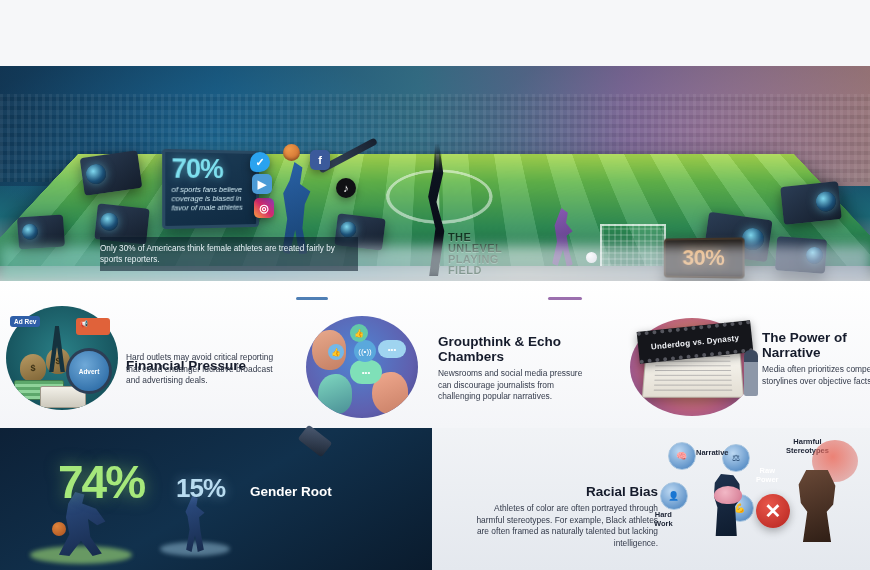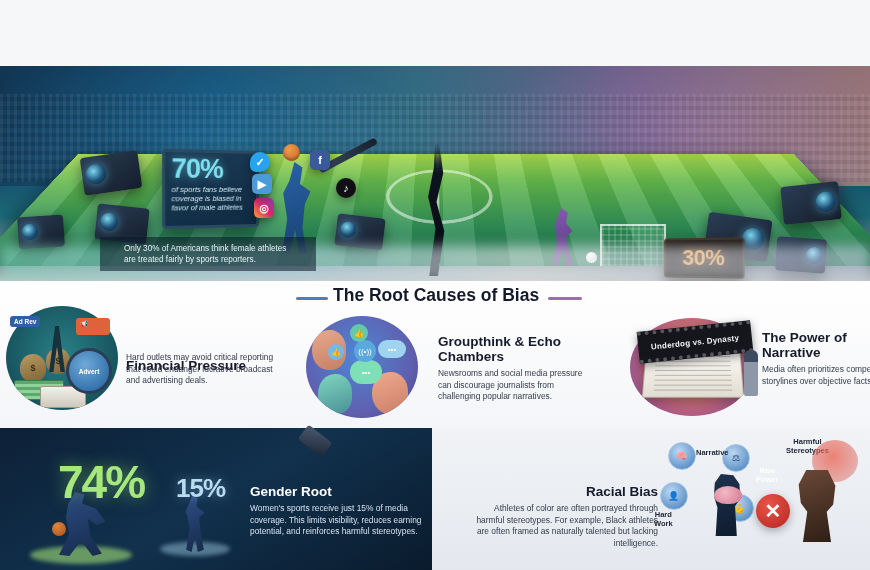--- a/index.html
+++ b/index.html
@@ -223,26 +223,26 @@
   }
   .s-twitter { left: 250px; top: 86px; background: #2aa3ef; border-radius: 50% 50% 50% 6px; }
   .s-facebook { left: 310px; top: 84px; background: #3b5a9b; }
   .s-tiktok  { left: 336px; top: 112px; background: #101014; border-radius: 50%; }
   .s-insta   { left: 254px; top: 132px; background: linear-gradient(45deg,#f9a03c,#d6296a,#8a3ab9); }
   .s-app     { left: 252px; top: 108px; background: #4b9bd6; }
   
   .hero-caption {
     position: absolute;
     left: 100px; top: 237px;
-    width: 216px;
+    width: 258px;
     font-size: 8.2px;
     line-height: 11px;
     color: #e8f2f6;
     background: rgba(8,22,38,.55);
-    padding: 6px 24px;
+    padding: 6px 0;
     box-sizing: border-box;
   }
   .glow-band {
     position: absolute; left: 0; top: 246px; width: 870px; height: 36px;
     background: linear-gradient(90deg,#8fe0c8 0%, #bfe6f5 30%, #ffffff 60%, #cfd6ea 100%);
     opacity: .55;
     filter: blur(6px);
   }
 
   
@@ -526,20 +526,24 @@
   <div class="hero">
     <div class="hero-sky"></div>
     <div class="stadium-stands"></div>
 
     <div class="pitch">
       <div class="pitch-stripes"></div>
       <div class="pitch-line-mid"></div>
       <div class="pitch-circle"></div>
     </div>
     <div class="crack"></div>
+    <div class="field-label" style="white-space:pre-line">THE
+UNLEVEL
+PLAYING
+FIELD</div>
 
     <div class="goal"></div>
 
     <div class="camera cam-left-1">
         <div class="cam-lens" style="left:4px;top:8px;width:20px;height:20px;"></div>
       </div>
     <div class="camera cam-left-2">
         <div class="cam-lens" style="left:4px;top:8px;width:18px;height:18px;"></div>
       </div>
     <div class="camera cam-left-3">
@@ -579,21 +583,20 @@
       <div class="scoreboard-pct">30%</div>
     </div>
   </div>
 
   <div class="glow-band"></div>
   <div class="hero-caption">Only 30% of Americans think female athletes are treated fairly by sports reporters.</div>
 
   <div class="sec-causes"></div>
 
   <div class="hline hline-left-causes"></div>
-  <div class="sec-heading heading-causes">The Root Causes of Bias</div>
   <div class="hline hline-right-causes"></div>
 
   <div class="icon-circle cluster-money">
     <div class="money-bag" style="left:14px;top:48px;width:26px;height:28px;">$</div>
     <div class="money-bag" style="left:40px;top:42px;width:24px;height:26px;">$</div>
     <div class="cash-stack" style="left:8px;top:74px;width:48px;height:18px;"></div>
     <div class="newspaper" style="left:34px;top:80px;"></div>
   </div>
   <div class="tower"></div>
   <div class="chip chip-adrev">Ad Rev</div>
@@ -640,21 +643,20 @@
   <div class="stage-ellipse stage-green"></div>
   <div class="stage-ellipse stage-blue"></div>
   <div class="silhouette sil-male"></div>
   <div class="ball-dribble"></div>
   <div class="silhouette sil-female"></div>
 
   <div class="pct-big pct-85">74%</div>
   <div class="pct-big pct-15">15%</div>
 
   <div class="gender-title">Gender Root</div>
-  <div class="gender-body">Women's sports receive just 15% of media coverage. This limits visibility, reduces earning potential, and reinforces harmful stereotypes.</div>
 
   <div class="sec-impact-right"></div>
 
   <div class="racial-title">Racial Bias</div>
   <div class="racial-body">Athletes of color are often portrayed through harmful stereotypes. For example, Black athletes are often framed as naturally talented but lacking intelligence.</div>
 
   <div class="brain-node" style="left:668px;top:442px;width:26px;height:26px;">🧠</div>
   <div class="brain-node" style="left:722px;top:444px;width:26px;height:26px;">⚖</div>
   <div class="brain-node" style="left:660px;top:482px;width:26px;height:26px;">👤</div>
   <div class="brain-node" style="left:726px;top:494px;width:26px;height:26px;">💪</div>

